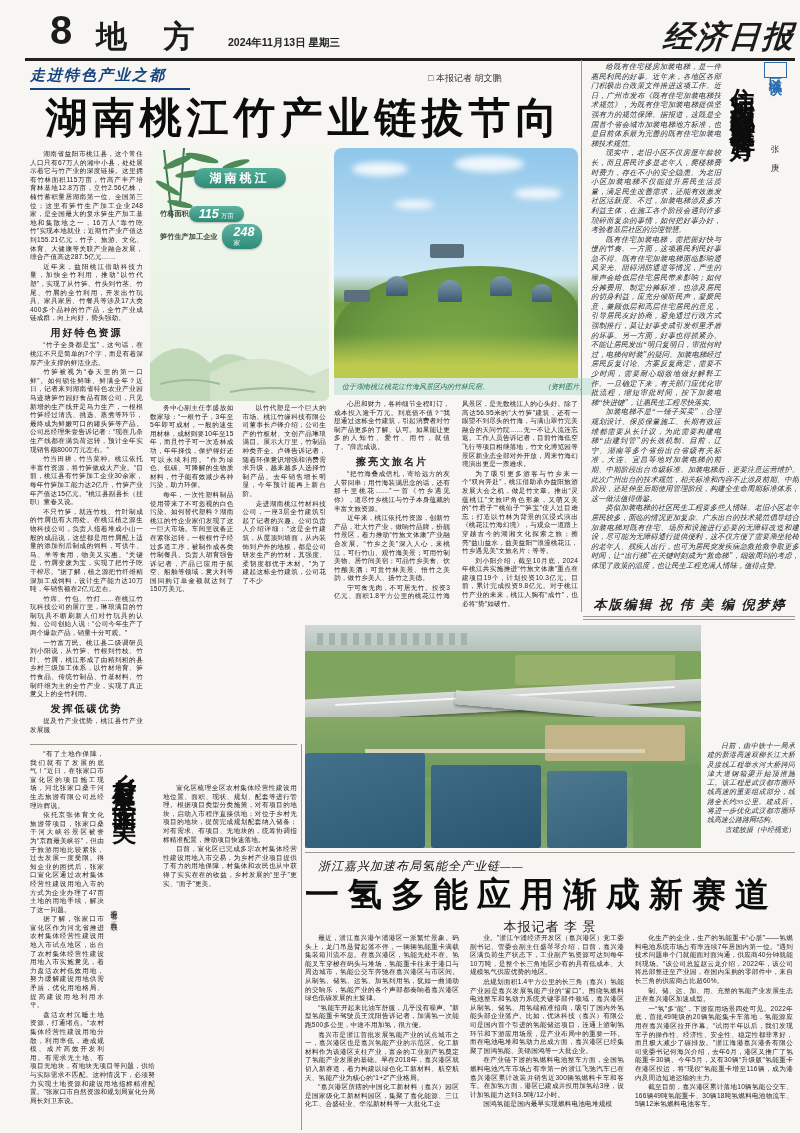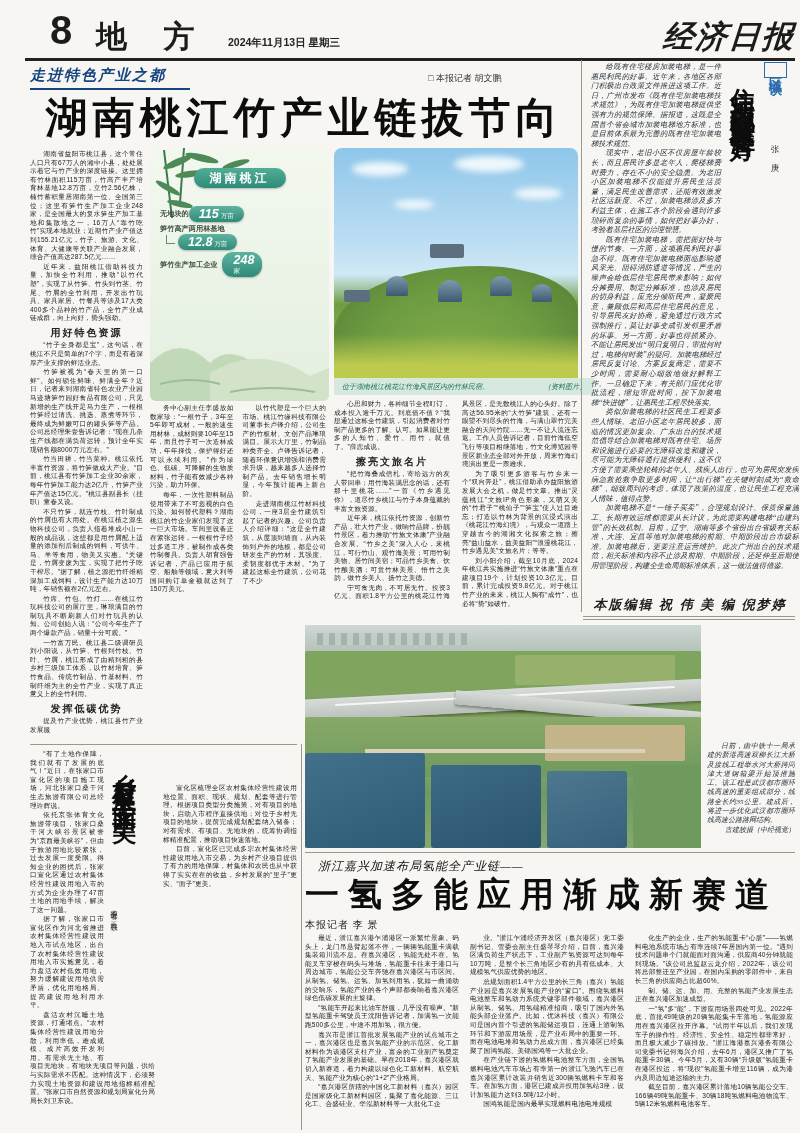--- a/index.html
+++ b/index.html
@@ -51,21 +51,21 @@
   .cmt-headline{font-size:25px;font-weight:900;letter-spacing:4.5px;color:#0d0d0d;}
   .cmt-author{font-size:8.5px;color:#333;letter-spacing:4px;}
   .cmt-body{font-size:7.3px;line-height:9.6px;color:#26303c;}
   .editors-line{font-size:13px;font-weight:bold;text-align:center;letter-spacing:2px;font-style:italic;}
   
   .vil-headline{font-size:24px;font-weight:900;letter-spacing:5px;color:#0d0d0d;}
   .vil-byline{font-size:7px;color:#333;letter-spacing:1px;}
   
   .hyd-kicker{font-size:12px;font-style:italic;letter-spacing:1px;color:#111;}
   .hyd-headline{font-size:34px;font-weight:900;letter-spacing:9px;text-align:left;color:#0d0d0d;}
-  .hyd-byline{font-size:10px;letter-spacing:1px;}
+  .hyd-byline{font-size:13px;text-align:center;letter-spacing:1px;}
   .pond{background:linear-gradient(160deg,#43708b,#2d5a74);border-radius:3px;}
   .field{border-radius:2px;}
   .road{background:linear-gradient(180deg,#d8dcd8,#b9bfba);box-shadow:0 2px 3px rgba(0,0,0,.35);}
   .cap-credit{text-align:right;text-indent:0;}
 </style>
 </head>
 <body>
 
 <div class="abs" style="left:28px;top:14px;width:767px;height:44px;">
   <span class="abs pagenum" style="left:22px;top:-6px;">8</span>
@@ -120,35 +120,25 @@
       <path d="M60,253 L60,225 Q110,195 160,228 L179,220 L179,253 Z" fill="#cde0c4"></path>
     </g>
     <path d="M10,236 Q40,228 70,236" stroke="#9dbf97" fill="none" stroke-width="2"></path>
     <path d="M80,244 Q120,236 165,244" stroke="#9dbf97" fill="none" stroke-width="2"></path>
   </svg>
   <div style="position:absolute;left:0;top:20px;width:100%;text-align:center;">
     <span class="info-title-pill">湖南桃江</span>
   </div>
   <div style="position:absolute;left:10px;top:58px;width:162px;">
     <div style="display:flex;align-items:center;margin-bottom:2px;">
-      <span class="stat-label">无地块的</span>
+      <span class="stat-label">竹林面积</span>
       <span class="stat-pill" style="margin-left:0;">
           <span class="stat-value">115</span>
           <span class="stat-unit">万亩</span>
         </span>
-    </div>
-    <div style="margin-bottom:2px;">
-      <div class="stat-label">笋竹高产两用林基地</div>
-      <div style="display:flex;align-items:flex-end;">
-          <span class="connector" style="margin:0 3px 6px 6px;"></span>
-        <span class="stat-pill">
-            <span class="stat-value">12.8</span>
-            <span class="stat-unit">万亩</span>
-          </span>
-      </div>
     </div>
     <div style="display:flex;align-items:center;margin-bottom:2px;">
       <span class="stat-label">笋竹生产加工企业</span>
       <span class="stat-pill" style="margin-left:4px;flex-direction:column;">
           <span class="stat-value">248</span>
           <span class="stat-unit">家</span>
         </span>
     </div>
   </div>
 </div>
@@ -200,22 +190,22 @@
     <div class="vtext cmt-headline" style="height:390px;margin-top:6px;">住宅加装电梯建好更要管好</div>
     <div style="display:flex;flex-direction:column;align-items:center;margin-left:4px;">
       <div class="vtext cmt-label">区域谈</div>
       <div class="vtext cmt-author" style="margin-top:60px;">张 庚</div>
     </div>
   </div>
   <div class="kai cmt-body just">
       <p>给既有住宅楼房加装电梯，是一件惠民利民的好事。近年来，各地区各部门积极出台政策文件推进这项工作。近日，广州市发布《既有住宅加装电梯技术规范》，为既有住宅加装电梯提供坚强有力的规范保障。据报道，这既是全国首个省会城市加装电梯地方标准，也是目前体系最为完善的既有住宅加装电梯技术规范。</p>
       <p>现实中，老旧小区不仅房屋年龄较长，而且居民许多是老年人，爬楼梯费时费力，存在不小的安全隐患。为老旧小区加装电梯不仅能提升居民生活质量，满足民生改善需求，还能有效激发社区活跃度。不过，加装电梯涉及多方利益主体，在施工各个阶段会遇到许多琐碎而复杂的事情，如何把好事办好，考验着基层社区的治理智慧。</p>
       <p>既有住宅加装电梯，需把握好快与慢的节奏。一方面，这项惠民利民好事急不得。既有住宅加装电梯面临影响通风采光、阻碍消防通道等情况，产生的噪声会给低层住宅居民带来影响；如何分摊费用、制定分摊标准，也涉及居民的切身利益，应充分倾听民声，凝聚民意，兼顾低层和高层住宅居民的意见，引导居民友好协商，避免通过行政方式强制推行，莫让好事变成引发邻里矛盾的坏事。另一方面，好事也得抓紧办。不能让居民发出“明日复明日，审批何时过，电梯何时装”的疑问。加装电梯经过居民反复讨论、方案反复商定，需要不少时间，需要耐心细致地做好解释工作。一旦确定下来，有关部门应优化审批流程，缩短审批时间，按下加装电梯“快进键”，让惠民生工程尽快落实。</p>
+      <p>加装电梯不是“一锤子买卖”，合理规划设计、保质保量施工、长期有效运维都需要从长计议，为此需要构建电梯“由建到管”的长效机制。目前，辽宁、湖南等多个省份出台省级有关标准，大连、宜昌等地对加装电梯的前期、中期阶段出台市级标准。加装电梯后，更要注意运营维护。此次广州出台的技术规范，相关标准和内容不止涉及前期、中期阶段，还延伸至后期使用管理阶段，构建全生命周期标准体系，这一做法值得借鉴。</p>
       <p>类似加装电梯的社区民生工程要多些人情味。老旧小区老年居民较多，面临的情况更加复杂。广东出台的技术规范倡导结合加装电梯对既有住宅、场所和设施进行必要的无障碍改造和建设，尽可能为无障碍通行提供便利，这不仅方便了需要乘坐轮椅的老年人、残疾人出行，也可为居民突发疾病急救抢救争取更多时间，让“出行梯”在关键时刻成为“救命梯”，细致周到的考虑，体现了政策的温度，也让民生工程充满人情味，值得点赞。</p>
-      <p>加装电梯不是“一锤子买卖”，合理规划设计、保质保量施工、长期有效运维都需要从长计议，为此需要构建电梯“由建到管”的长效机制。目前，辽宁、湖南等多个省份出台省级有关标准，大连、宜昌等地对加装电梯的前期、中期阶段出台市级标准。加装电梯后，更要注意运营维护。此次广州出台的技术规范，相关标准和内容不止涉及前期、中期阶段，还延伸至后期使用管理阶段，构建全生命周期标准体系，这一做法值得借鉴。</p>
     </div>
 </div>
 <div class="abs editors-line" style="left:585px;top:596px;width:210px;">本版编辑  祝  伟  美  编  倪梦婷</div>
 <div class="abs grayrule" style="left:583px;top:616px;width:212px;height:1px;"></div>
 <div class="abs grayrule" style="left:583px;top:619px;width:212px;height:1px;"></div>
 
 <div class="abs photo2" style="left:305px;top:625px;width:396px;height:223px;">
   <div class="abs" style="left:0;top:0;width:396px;height:26px;background:linear-gradient(180deg,#cfd8d6,#b4c2b8);"></div>
   <div class="abs" style="left:12px;top:8px;width:150px;height:12px;background:repeating-linear-gradient(90deg,#9aa8a2 0 6px,#c2cdc6 6px 12px);opacity:.7;"></div>
   <div class="abs field" style="left:0;top:26px;width:396px;height:40px;background:#7fa45e;"></div>

